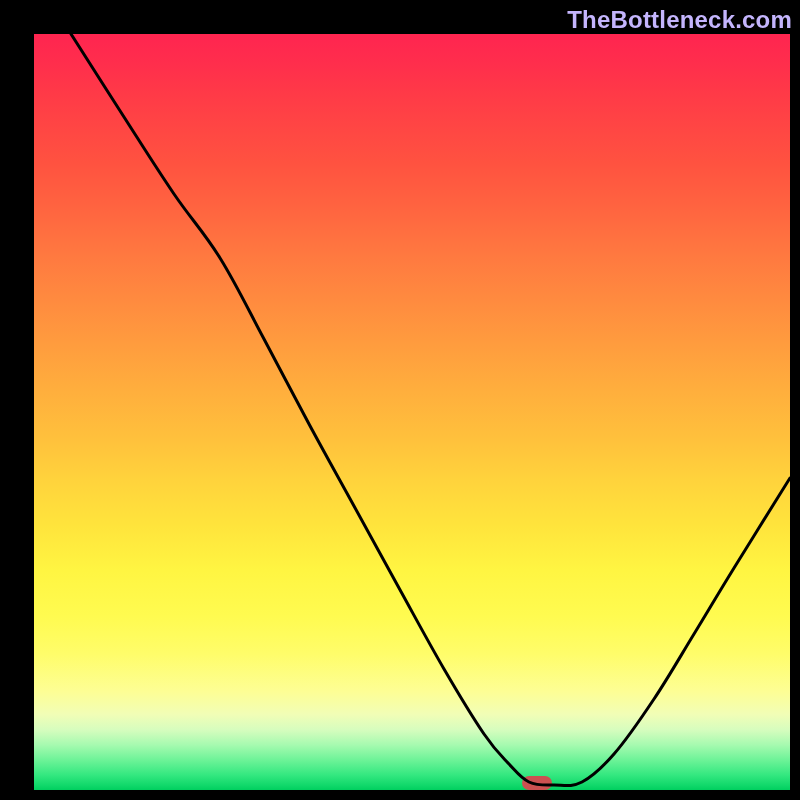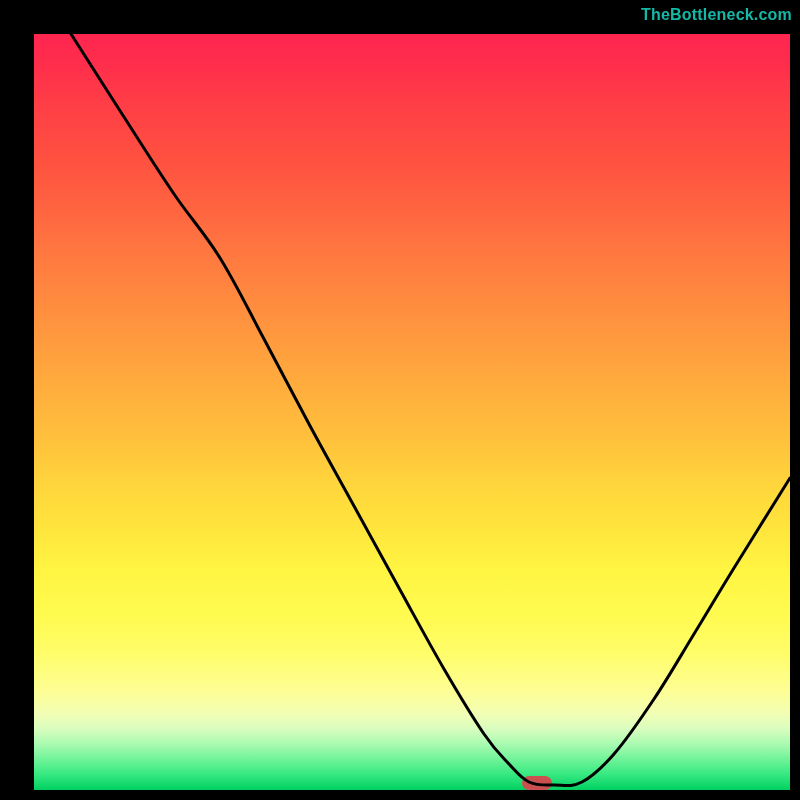--- a/index.html
+++ b/index.html
@@ -44,22 +44,22 @@
       #00cf5f 100%
     );
     box-sizing: border-box;
   }
   .watermark {
     position: absolute;
     top: 6px;
     right: 8px;
     font-family: Arial, Helvetica, sans-serif;
     font-weight: 700;
-    font-size: 16px;
-    color: #14b8a6;
+    font-size: 24px;
+    color: #c4b5fd;
     letter-spacing: 0.2px;
     z-index: 4;
   }
   .curve-layer {
     position: absolute;
     left: 34px;
     top: 34px;
     width: 756px;
     height: 756px;
     z-index: 3;

